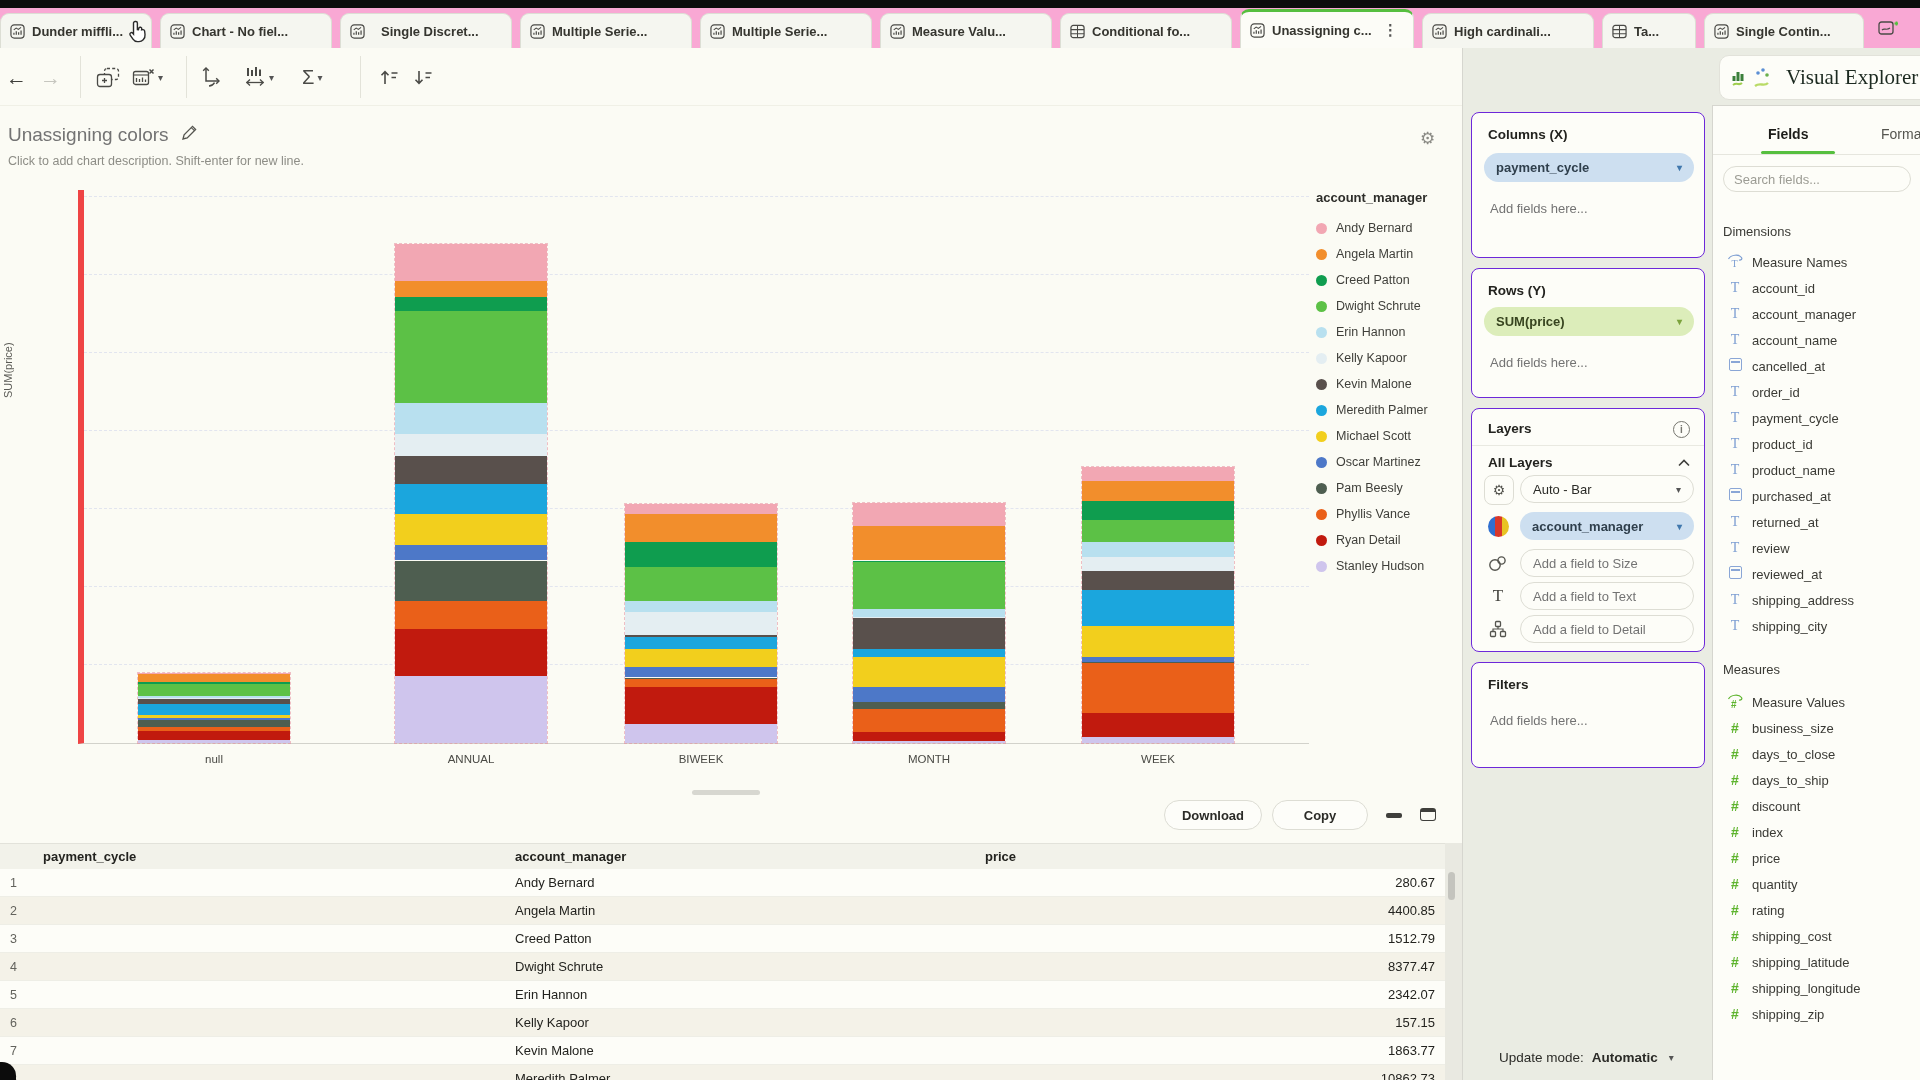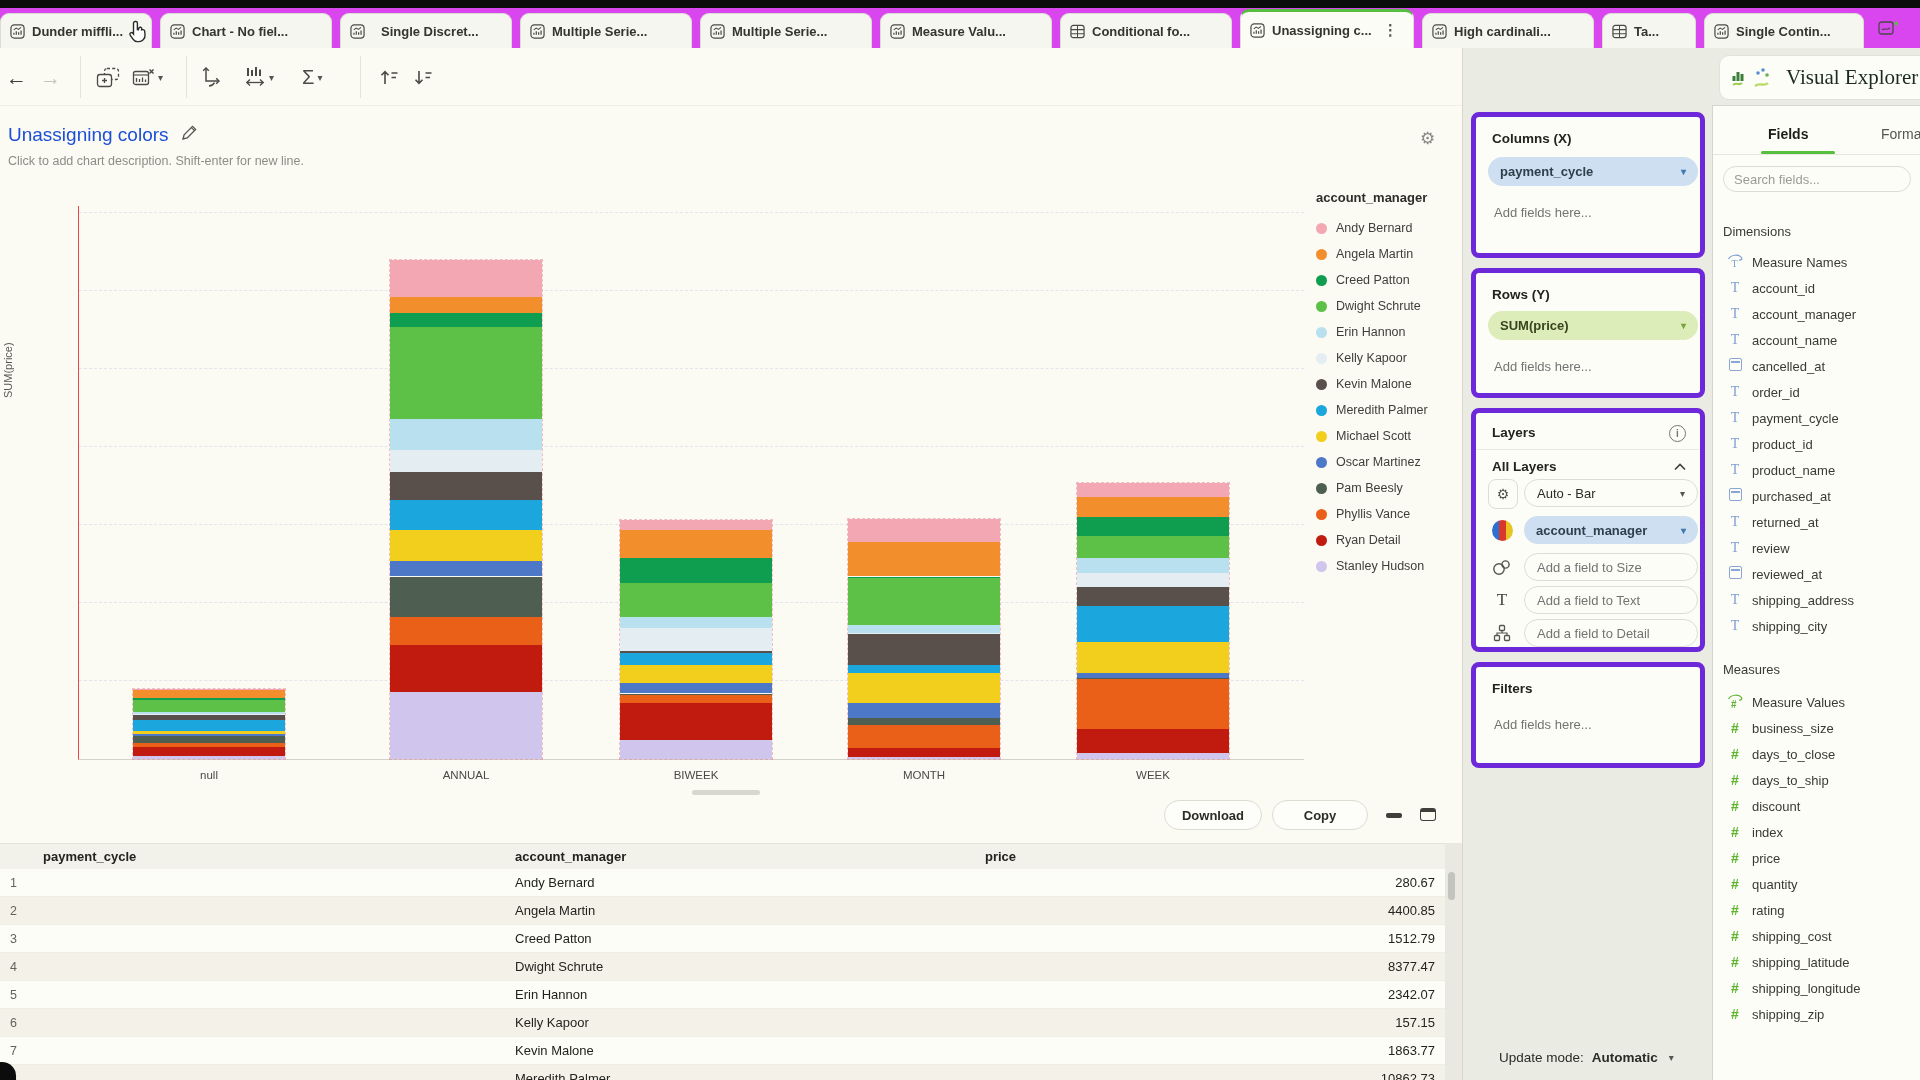--- a/index.html
+++ b/index.html
@@ -1,45 +1,45 @@
 <!DOCTYPE html>
 <html><head>
 <meta charset="utf-8">
 <style>
   html,body{margin:0;padding:0}
   body{width:1920px;height:1080px;position:relative;overflow:hidden;
        background:#eef0e8;font-family:"Liberation Sans",sans-serif;color:#2e2e2a}
   .abs{position:absolute}
   
   .topstrip{left:0;top:0;width:1920px;height:8px;background:#0c0c0c}
-  .tabbar{left:0;top:8px;width:1920px;height:40px;background:#d946ef;
+  .tabbar{left:0;top:8px;width:1920px;height:40px;background:#f9a8d4;
           display:flex;align-items:flex-end;gap:8px;overflow:hidden}
   .tab{height:35px;background:#f5f6f0;border:1px solid #dcded4;border-bottom:none;
        border-radius:9px 9px 0 0;display:flex;align-items:center;gap:7px;
        padding:0 9px;box-sizing:border-box;font-size:13px;font-weight:700;color:#35352f;
        white-space:nowrap;overflow:hidden;flex:none;cursor:default}
   .tab.active{background:#fcfcf7;border-top:3px solid #56bf3f;height:39px}
   .tab .lbl{overflow:hidden;text-overflow:ellipsis}
   .kebab{color:#555;font-size:15px;font-weight:700;margin-left:4px;letter-spacing:0}
   .newchart{margin-left:6px;margin-bottom:7px;flex:none}
   
   .canvas{left:0;top:48px;width:1462px;height:1032px;background:#fbfbf4}
   .toolbar{left:0;top:0;width:1462px;height:57px;border-bottom:1px solid #f0f0e6}
   .tbtn{position:absolute;top:14px;height:30px;display:flex;align-items:center;justify-content:center}
   .tsep{position:absolute;top:8px;width:1px;height:42px;background:#e3e3d9}
   .arrow{font-size:21px;color:#3f3f3b;line-height:1}
   .arrow.dis{color:#c6c6bf}
   .caret{font-size:10px;color:#555;margin-left:3px}
   .sigma{font-size:20px;color:#4a4a46;font-weight:400}
   
-  .title{left:8px;top:76px;font-size:19px;font-weight:500;color:#1d4ed8;display:flex;align-items:center;gap:12px}
+  .title{left:8px;top:76px;font-size:19px;font-weight:500;color:#737373;display:flex;align-items:center;gap:12px}
   .subtitle{left:8px;top:106px;font-size:12.5px;color:#8d8d86}
   .gearbtn{left:1420px;top:80px;font-size:17px;color:#8a8a84}
   
-  .plot{left:78px;top:158px;width:1225px;height:553px;border-left:1px solid #ef4444;border-bottom:1px solid #d2d2cb}
+  .plot{left:78px;top:142px;width:1225px;height:553px;border-left:6px solid #ef4444;border-bottom:1px solid #d2d2cb}
   .grid{position:absolute;left:0;width:100%;height:0;border-top:1px dashed #e2e5ef}
   .ylab{position:absolute;right:4px;font-size:12px;color:#5a5a55;white-space:nowrap}
   .ylabels{left:0;top:142px;width:72px;height:553px}
   .yaxis-title{left:2px;top:350px;font-size:11px;color:#5a5a55;transform:rotate(-90deg);transform-origin:left top}
   .barstack{position:absolute;bottom:0;outline:1px dashed rgba(228,130,150,.5)}
   .seg{position:absolute;left:0;width:100%}
   .xlab{position:absolute;top:563px;font-size:11.5px;color:#4a4a45;transform:translateX(-50%);white-space:nowrap}
   .hscroll{left:692px;top:742px;width:68px;height:5px;border-radius:3px;background:#d7d7d0}
   
   .legend{left:1316px;top:142px;width:146px}
@@ -61,21 +61,21 @@
   .trow{display:grid;grid-template-columns:33px 472px 470px 470px;height:27px;align-items:center;
         font-size:13px;color:#23231f;border-bottom:1px solid #eeeee6;background:#fdfdf8}
   .trow.alt{background:#f4f2e8}
   .trow .num{color:#63635d;font-size:12.5px;text-align:center}
   .trow div{border-right:1px solid #ececе3;height:100%;display:flex;align-items:center;padding-left:10px;box-sizing:border-box}
   .trow div.price{justify-content:flex-end;padding-right:10px}
   .tbl-gutter{left:1445px;top:795px;width:17px;height:237px;background:#e9e9e1}
   .vthumb{left:1448px;top:824px;width:7px;height:28px;border-radius:4px;background:#c4c4be}
   
   .rightbg{left:1462px;top:48px;width:458px;height:1032px;background:#eaece3;border-left:1px solid #d6d6cf}
-  .card{position:absolute;left:8px;width:234px;background:#fdfdf8;border:5px solid #6d28d9;border-radius:8px;box-sizing:border-box}
+  .card{position:absolute;left:8px;width:234px;background:#fdfdf8;border:1px solid #6d28d9;border-radius:8px;box-sizing:border-box}
   .card .hd{font-size:13.5px;font-weight:700;color:#23231f}
   .pill{height:29px;border-radius:15px;display:flex;align-items:center;font-size:13px;font-weight:700;color:#2f3f4c;
         padding:0 12px;box-sizing:border-box;justify-content:space-between}
   .pill.blue{background:#cddff0}
   .pill.green{background:#dcedba;color:#37441f}
   .ph{font-size:13px;color:#737373}
   .drop{height:28px;border:1px solid #ddddd4;border-radius:14px;background:#fdfdf8;display:flex;align-items:center;
         justify-content:space-between;font-size:13px;color:#2b2b27;padding:0 12px;box-sizing:border-box}
   .lrow{position:absolute;left:48px;width:174px}
   .licon{position:absolute;left:12px;width:28px;height:28px;display:flex;align-items:center;justify-content:center}

